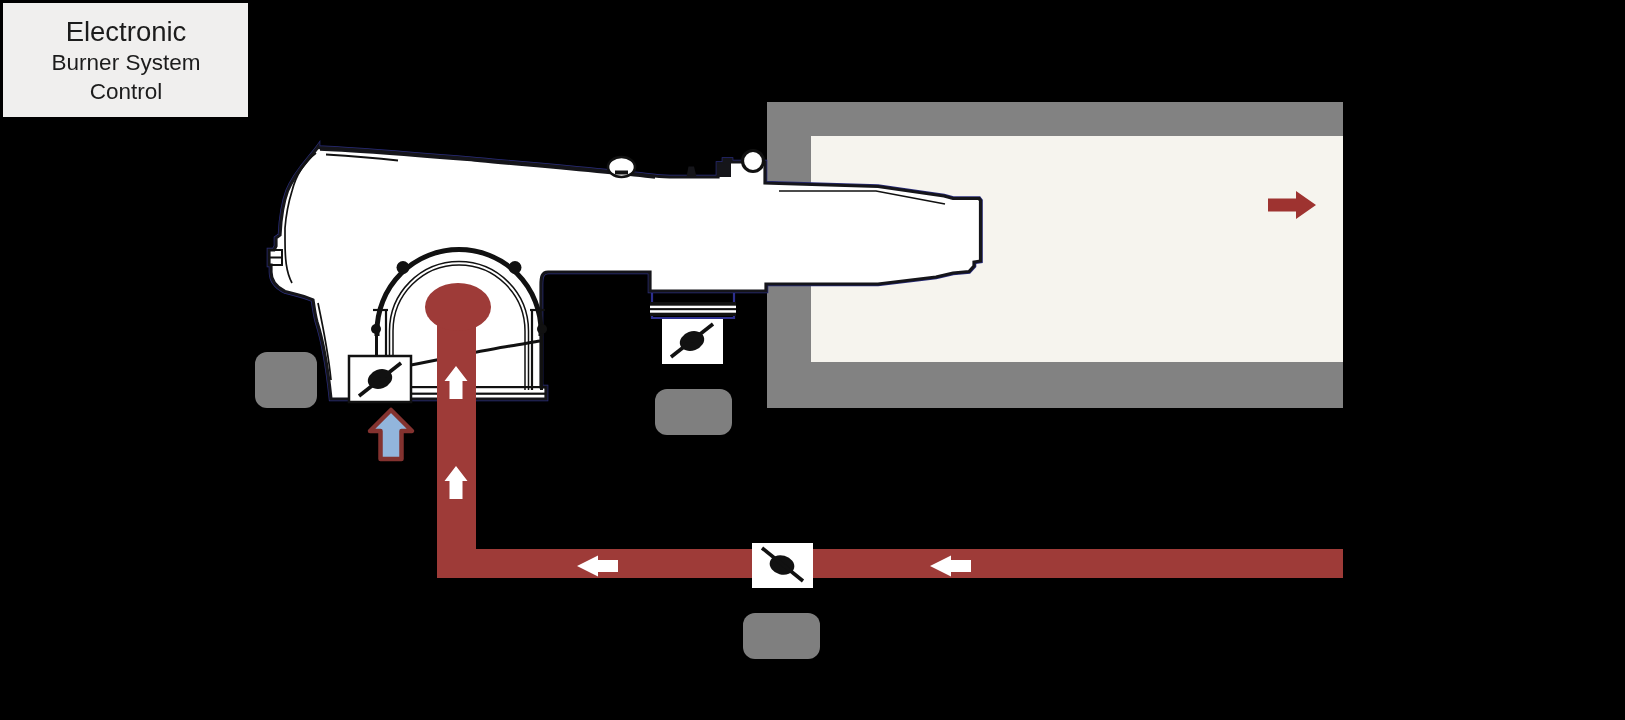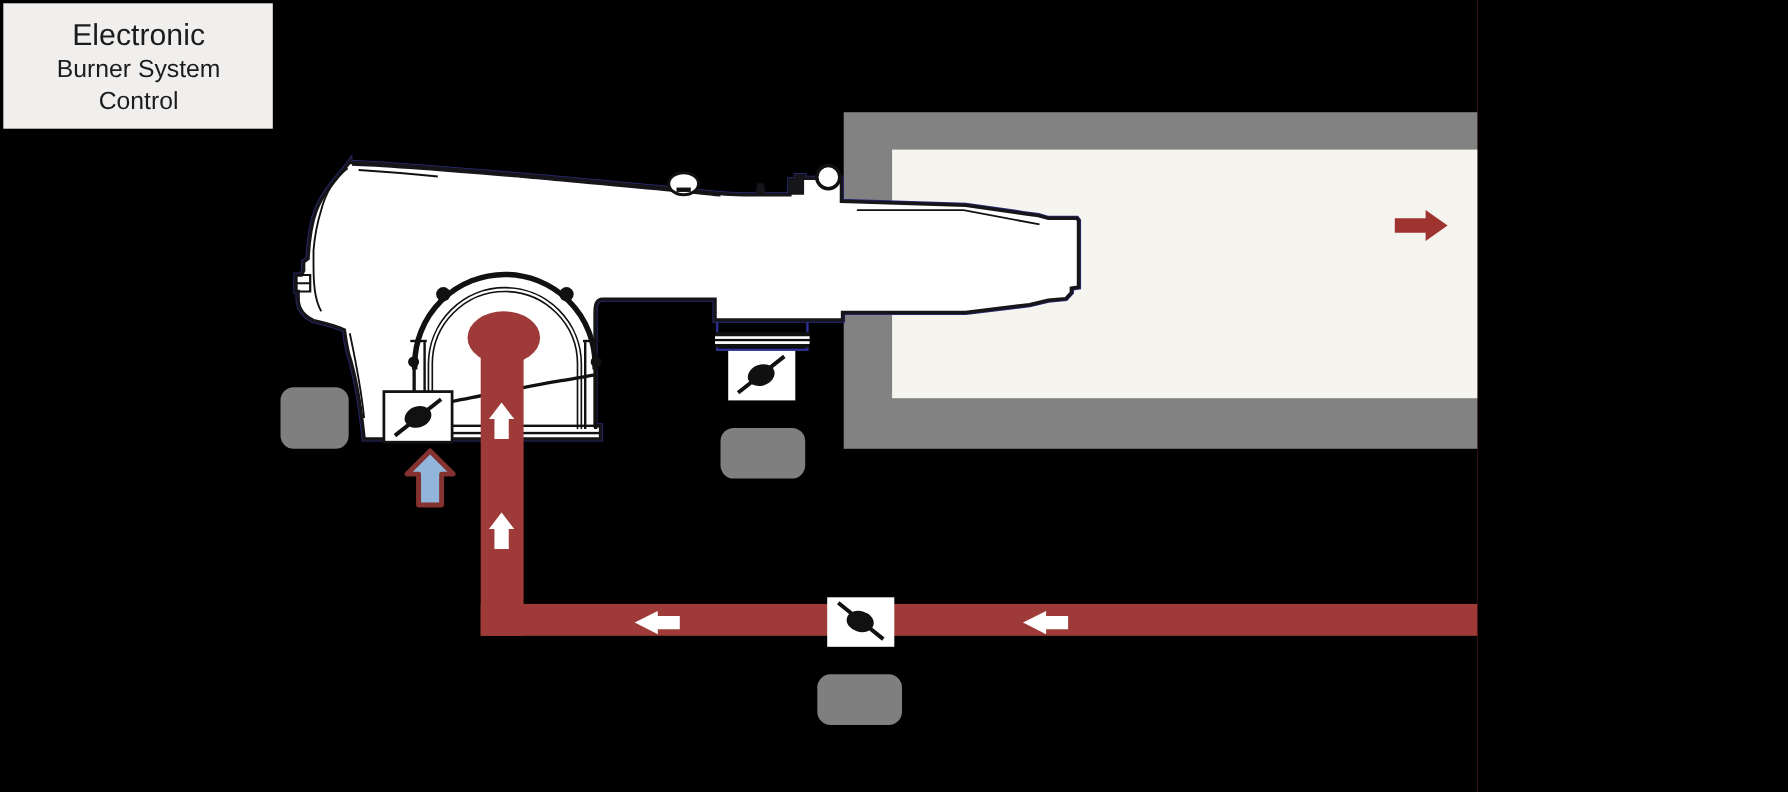--- a/index.html
+++ b/index.html
@@ -1,16 +1,16 @@
 <!DOCTYPE html>
 <html><head>
 <meta charset="utf-8">
 <style>
   html,body{margin:0;padding:0;background:#000;}
-  .stage{position:relative;width:1343px;height:720px;background:#ef4444;overflow:hidden;
+  .stage{position:relative;width:1343px;height:720px;background:#86efac;overflow:hidden;
          font-family:"Liberation Sans", sans-serif;}
   svg{position:absolute;left:0;top:0;}
 </style>
 </head>
 <body>
 <div class="stage">
 <svg width="1625" height="720" viewBox="0 0 1625 720">
 
   <rect x="0" y="0" width="1625" height="720" fill="#000000"></rect>
 

